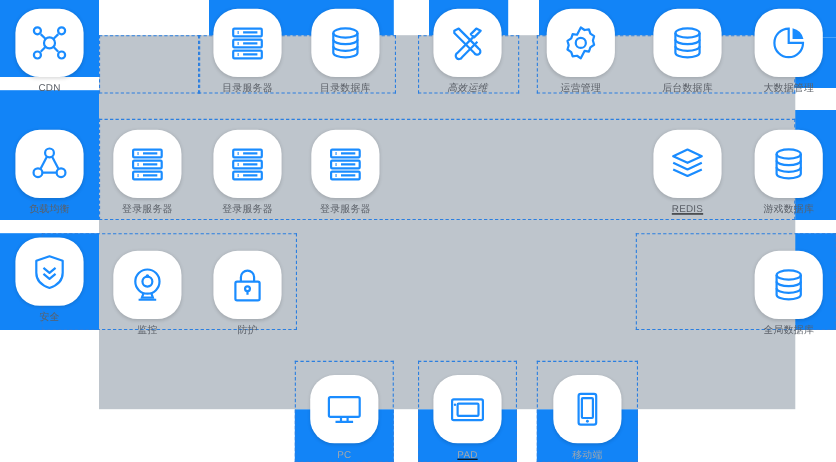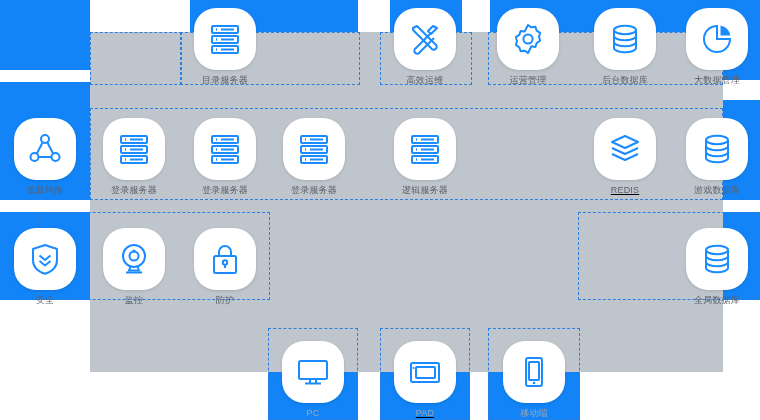--- a/index.html
+++ b/index.html
@@ -71,42 +71,73 @@
 
   <div class="dash-box" style="left:90px;top:108px;width:633px;height:92px;"></div>
 
   <div class="dash-box" style="left:38px;top:212px;width:232px;height:88px;"></div>
   <div class="dash-box" style="left:578px;top:212px;width:182px;height:88px;"></div>
 
   <div class="dash-box" style="left:268px;top:328px;width:90px;height:92px;"></div>
   <div class="dash-box" style="left:380px;top:328px;width:90px;height:92px;"></div>
   <div class="dash-box" style="left:488px;top:328px;width:92px;height:92px;"></div>
 
+  <div class="node" style="left:14px;top:8px;">
+    <div class="card">
+      <span>
+        <svg width="36" height="36" viewBox="0 0 36 36" fill="none" stroke="#1a8cff" stroke-width="2">
+          <circle cx="18" cy="18" r="5"></circle>
+            <circle cx="7" cy="7" r="3.2"></circle>
+            <circle cx="29" cy="7" r="3.2"></circle>
+          <circle cx="7" cy="29" r="3.2"></circle>
+            <circle cx="29" cy="29" r="3.2"></circle>
+          <line x1="10" y1="10" x2="14.5" y2="14.5"></line>
+            <line x1="26" y1="10" x2="21.5" y2="14.5"></line>
+          <line x1="10" y1="26" x2="14.5" y2="21.5"></line>
+            <line x1="26" y1="26" x2="21.5" y2="21.5"></line>
+        </svg>
+      </span>
+    </div>
+    <div class="lbl">CDN</div>
+  </div>
 
   <div class="node" style="left:194px;top:8px;">
     <div class="card">
       <span>
         <svg width="34" height="34" viewBox="0 0 34 34" fill="none" stroke="#1a8cff" stroke-width="2">
           <rect x="4" y="4" width="26" height="7" rx="1"></rect>
             <rect x="4" y="14" width="26" height="7" rx="1"></rect>
             <rect x="4" y="24" width="26" height="7" rx="1"></rect>
           <line x1="8" y1="7.5" x2="9" y2="7.5" stroke-width="2.6"></line>
             <line x1="8" y1="17.5" x2="9" y2="17.5" stroke-width="2.6"></line>
             <line x1="8" y1="27.5" x2="9" y2="27.5" stroke-width="2.6"></line>
           <line x1="13" y1="7.5" x2="26" y2="7.5"></line>
             <line x1="13" y1="17.5" x2="26" y2="17.5"></line>
             <line x1="13" y1="27.5" x2="26" y2="27.5"></line>
         </svg>
       </span>
     </div>
     <div class="lbl">目录服务器</div>
   </div>
 
-
-  <div class="node" style="left:394px;top:8px;">
+  <div class="node" style="left:283px;top:8px;">
+    <div class="card">
+      <span>
+        <svg width="34" height="34" viewBox="0 0 34 34" fill="none" stroke="#1a8cff" stroke-width="2">
+          <ellipse cx="17" cy="8" rx="11" ry="4.2"></ellipse>
+          <path d="M6 8v18c0 2.3 4.9 4.2 11 4.2s11-1.9 11-4.2V8"></path>
+          <path d="M6 14c0 2.3 4.9 4.2 11 4.2s11-1.9 11-4.2"></path>
+          <path d="M6 20c0 2.3 4.9 4.2 11 4.2s11-1.9 11-4.2"></path>
+        </svg>
+      </span>
+    </div>
+    <div class="lbl">目录数据库</div>
+  </div>
+
+  <div class="node" style="left:394px;top:8px;font-style:italic;">
     <div class="card">
       <span>
         <svg width="34" height="34" viewBox="0 0 34 34" fill="none" stroke="#1a8cff" stroke-width="2" stroke-linejoin="round">
           <path d="M5 6l4-2 18 18a3 3 0 11-4 4L5 8z"></path>
           <path d="M29 6l-4-2-5 5 3 3 5-5z"></path>
           <path d="M22 12L8 26a3 3 0 104 4l14-14"></path>
         </svg>
       </span>
     </div>
     <div class="lbl">高效运维</div>
@@ -216,38 +247,20 @@
             <line x1="8" y1="27.5" x2="9" y2="27.5" stroke-width="2.6"></line>
           <line x1="13" y1="7.5" x2="26" y2="7.5"></line>
             <line x1="13" y1="17.5" x2="26" y2="17.5"></line>
             <line x1="13" y1="27.5" x2="26" y2="27.5"></line>
         </svg>
       </span>
     </div>
     <div class="lbl">登录服务器</div>
   </div>
 
-  <div class="node" style="left:394px;top:118px;">
-    <div class="card">
-      <span>
-        <svg width="34" height="34" viewBox="0 0 34 34" fill="none" stroke="#1a8cff" stroke-width="2">
-          <rect x="4" y="4" width="26" height="7" rx="1"></rect>
-            <rect x="4" y="14" width="26" height="7" rx="1"></rect>
-            <rect x="4" y="24" width="26" height="7" rx="1"></rect>
-          <line x1="8" y1="7.5" x2="9" y2="7.5" stroke-width="2.6"></line>
-            <line x1="8" y1="17.5" x2="9" y2="17.5" stroke-width="2.6"></line>
-            <line x1="8" y1="27.5" x2="9" y2="27.5" stroke-width="2.6"></line>
-          <line x1="13" y1="7.5" x2="26" y2="7.5"></line>
-            <line x1="13" y1="17.5" x2="26" y2="17.5"></line>
-            <line x1="13" y1="27.5" x2="26" y2="27.5"></line>
-        </svg>
-      </span>
-    </div>
-    <div class="lbl">逻辑服务器</div>
-  </div>
 
 
   <div class="node" style="left:594px;top:118px;text-decoration:underline;">
     <div class="card">
       <span>
         <svg width="34" height="34" viewBox="0 0 34 34" fill="none" stroke="#1a8cff" stroke-width="2" stroke-linejoin="round">
           <path d="M17 4L4 10l13 6 13-6z"></path>
           <path d="M4 16l13 6 13-6"></path>
           <path d="M4 22l13 6 13-6"></path>
         </svg>
@@ -263,21 +276,21 @@
           <ellipse cx="17" cy="8" rx="11" ry="4.2"></ellipse>
           <path d="M6 8v18c0 2.3 4.9 4.2 11 4.2s11-1.9 11-4.2V8"></path>
           <path d="M6 14c0 2.3 4.9 4.2 11 4.2s11-1.9 11-4.2"></path>
           <path d="M6 20c0 2.3 4.9 4.2 11 4.2s11-1.9 11-4.2"></path>
         </svg>
       </span>
     </div>
     <div class="lbl">游戏数据库</div>
   </div>
 
-  <div class="node" style="left:14px;top:228px;">
+  <div class="node" style="left:14px;top:216px;">
     <div class="card">
       <span>
         <svg width="34" height="34" viewBox="0 0 34 34" fill="none" stroke="#1a8cff" stroke-width="2" stroke-linejoin="round">
           <path d="M17 3L5 7v11c0 7 5.4 11.7 12 13.8C23.6 29.7 29 25 29 18V7z"></path>
           <polyline points="11.5,13.5 17,18 22.5,13.5"></polyline>
           <polyline points="11.5,19 17,23.5 22.5,19"></polyline>
         </svg>
       </span>
     </div>
     <div class="lbl">安全</div>

